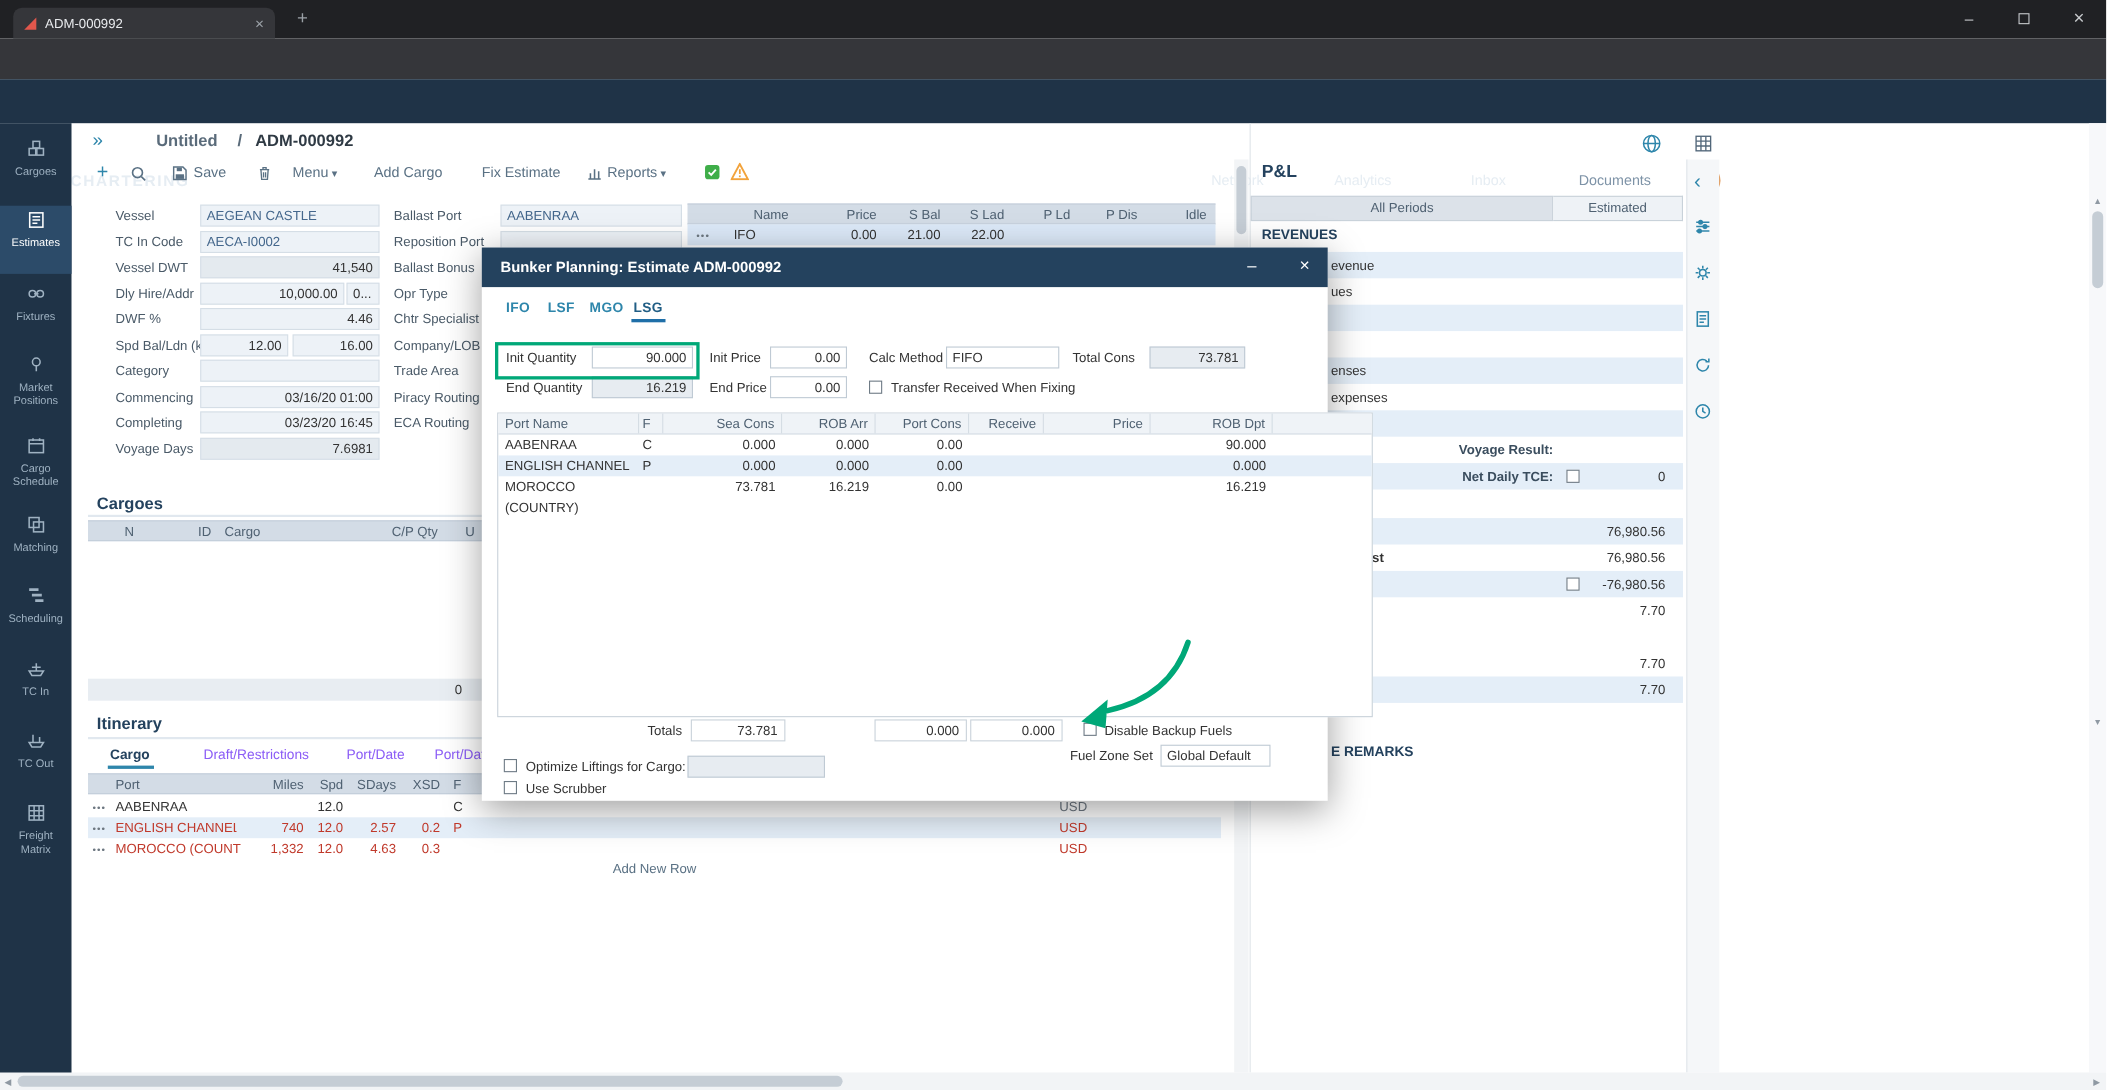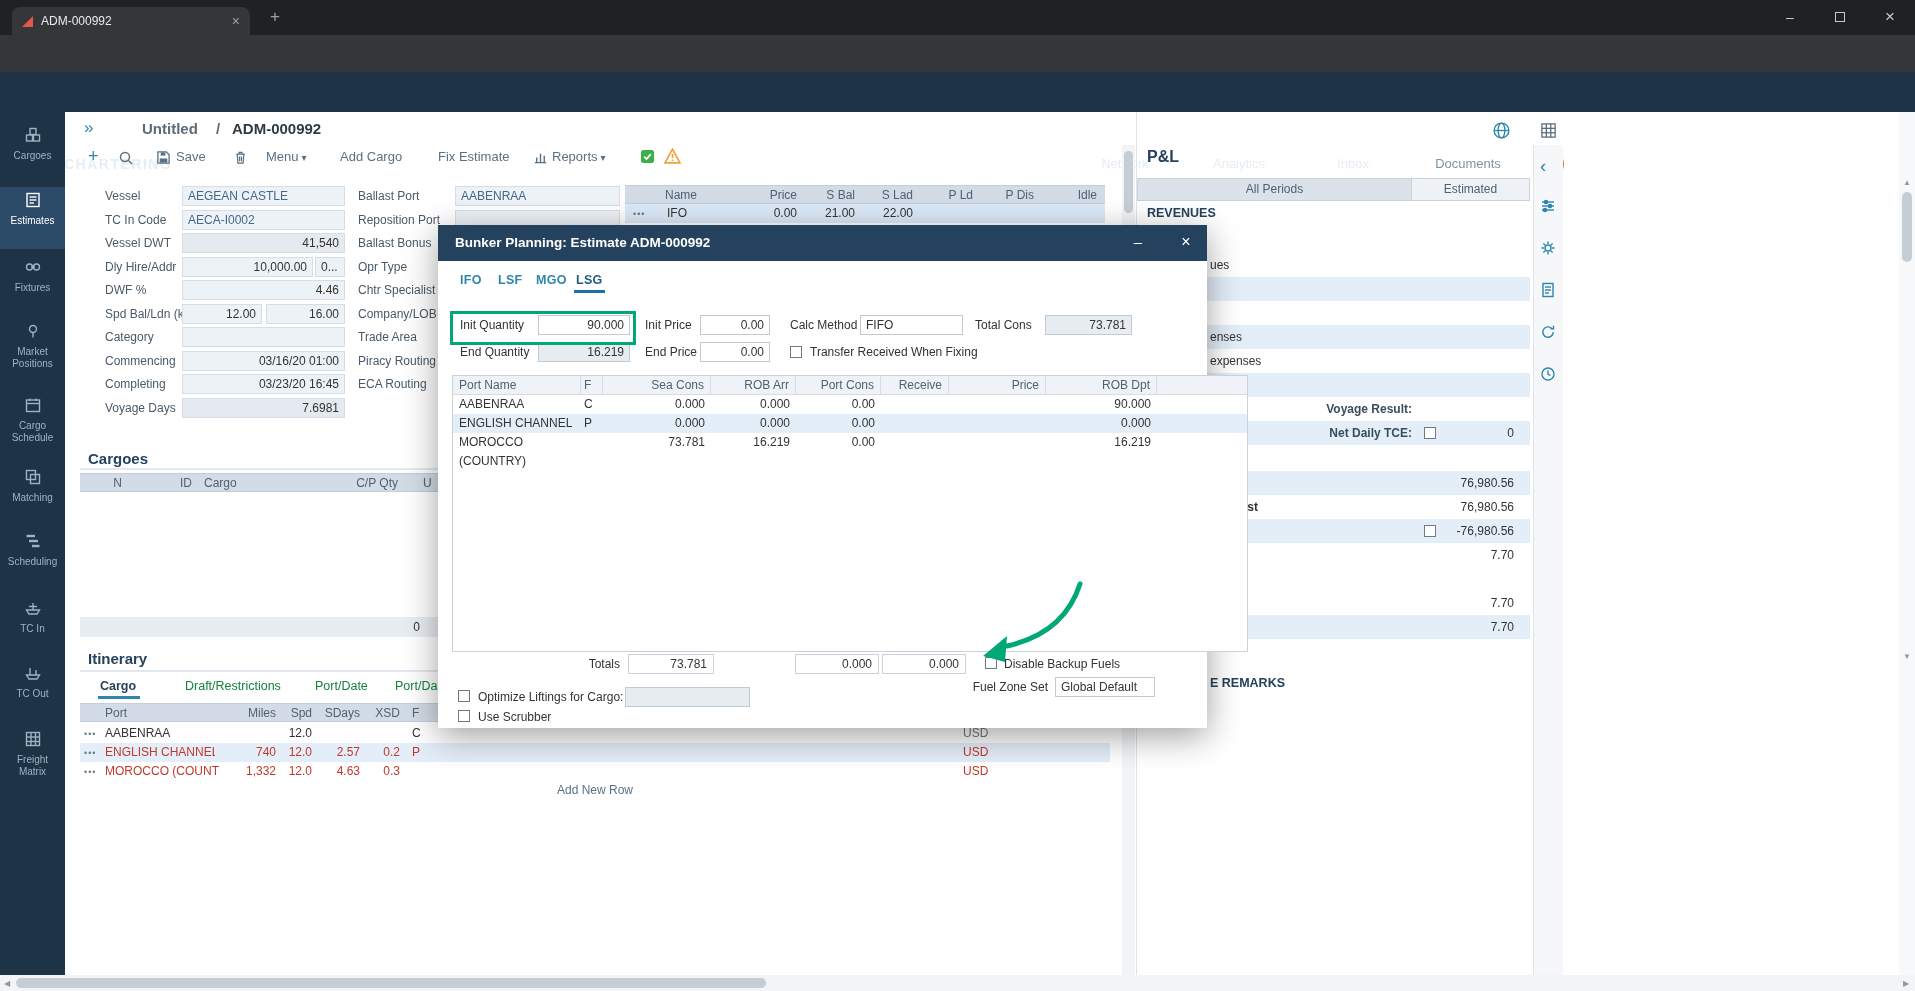--- a/index.html
+++ b/index.html
@@ -53,21 +53,21 @@
 .th{position:absolute;background:#D3DCE6;color:#4F6172;border-top:1px solid #C3CEDA;border-bottom:1px solid #C3CEDA}
 .cell{position:absolute;line-height:19px;white-space:nowrap;overflow:hidden}
 .tr{text-align:right}
 .secH{position:absolute;font-weight:bold;color:#24425E;font-size:15px}
 .secline{position:absolute;border-bottom:2px solid #E1E8EF}
 .idots::before{content:"•••";letter-spacing:1px;color:#6E7882;font-size:9px}
 .red,.red span{color:#C0392B}
 .stripe{background:#E4EEF8}
 .cb{display:inline-block;width:12px;height:12px;border:1px solid #6E7B85;background:#fff;vertical-align:-2px}
 
-.ittab{position:absolute;top:679px;font-size:12.5px;color:#15803d}
+.ittab{position:absolute;top:679px;font-size:12.5px;color:#8b5cf6}
 .ittab.active{color:#24425E;font-weight:bold}
 
 #modal{position:absolute;left:438px;top:225px;width:769px;height:503px;background:#fff;box-shadow:0 8px 32px rgba(0,0,0,.38);z-index:40}
 #modal .mtitle{position:absolute;left:0;top:0;width:769px;height:36px;background:#24425E;color:#fff;font-size:13.5px;font-weight:bold;line-height:36px;padding-left:17px}
 .mwbtn{position:absolute;top:0;width:40px;height:36px;color:#fff;text-align:center;line-height:34px;font-size:15px}
 .mtab{position:absolute;top:48px;font-size:12.5px;font-weight:bold;color:#2E86AB;letter-spacing:.3px}
 .mtab.active{color:#215E85}
 .mlbl{position:absolute;font-size:12px;color:#333;line-height:20px;white-space:nowrap}
 .mfld{position:absolute;height:20px;border:1px solid #BFCAD4;background:#fff;font-size:12px;line-height:18px;padding:0 5px;color:#333}
 .mfld.r{text-align:right}
@@ -335,21 +335,21 @@
   <div class="fld" style="left:455px;top:210px;width:165px"></div>
   <span class="lbl" style="left:358px;top:233px">Ballast Bonus</span>
   <span class="lbl" style="left:358px;top:257px">Opr Type</span>
   <span class="lbl" style="left:358px;top:280px">Chtr Specialist</span>
   <span class="lbl" style="left:358px;top:304px">Company/LOB</span>
   <span class="lbl" style="left:358px;top:327px">Trade Area</span>
   <span class="lbl" style="left:358px;top:351px">Piracy Routing</span>
   <span class="lbl" style="left:358px;top:374px">ECA Routing</span>
 
   <div class="th" style="left:625px;top:185px;width:480px;height:19px">
-    <span class="cell" style="left:20px;width:72px;text-align:center">Name</span>
+    <span class="cell" style="left:20px;width:72px;text-align:right">Name</span>
     <span class="cell tr" style="left:120px;width:52px">Price</span>
     <span class="cell tr" style="left:176px;width:54px">S Bal</span>
     <span class="cell tr" style="left:234px;width:54px">S Lad</span>
     <span class="cell tr" style="left:292px;width:56px">P Ld</span>
     <span class="cell tr" style="left:352px;width:57px">P Dis</span>
     <span class="cell tr" style="left:413px;width:59px">Idle</span>
   </div>
   <div class="a" style="left:625px;top:204px;width:480px;height:19px;background:#DCE9F8">
     <span class="cell idots" style="left:8px;top:0;line-height:19px"></span>
     <span class="cell" style="left:42px;width:70px">IFO</span>
@@ -424,20 +424,24 @@
   <div class="sb-track" style="left:1122px;top:145px;width:13px;height:830px">
     <div class="sb-thumb" style="left:2px;top:6px;width:9px;height:62px"></div>
   </div>
 
   <div class="a" style="left:1136px;top:112px;width:1px;height:863px;background:#DEE4E9"></div>
   <span class="a" style="left:1147px;top:148px;font-size:16px;font-weight:bold;color:#24425E">P&amp;L</span>
   <div class="a" style="left:1137px;top:178px;width:275px;height:23px;background:#DCE2E9;border:1px solid #C9D2DA;text-align:center;line-height:21px;color:#4F6172">All Periods</div>
   <div class="a" style="left:1412px;top:178px;width:118px;height:23px;background:#EEF2F6;border:1px solid #C9D2DA;border-left:none;text-align:center;line-height:21px;color:#4F6172">Estimated</div>
   <span class="a" style="left:1147px;top:206px;font-size:12.5px;font-weight:bold;color:#24425E">REVENUES</span>
 
+  <div class="pnlrow stripe" style="top:229px">
+      <span class="pnl-lbl">evenue</span>
+      <span class="pnl-val"></span>
+    </div>
   <div class="pnlrow" style="top:253px">
       <span class="pnl-lbl">ues</span>
       <span class="pnl-val"></span>
     </div>
   <div class="pnlrow stripe" style="top:277px">
       <span class="pnl-lbl"></span>
       <span class="pnl-val"></span>
     </div>
   <div class="pnlrow" style="top:301px">
       <span class="pnl-lbl"></span>

